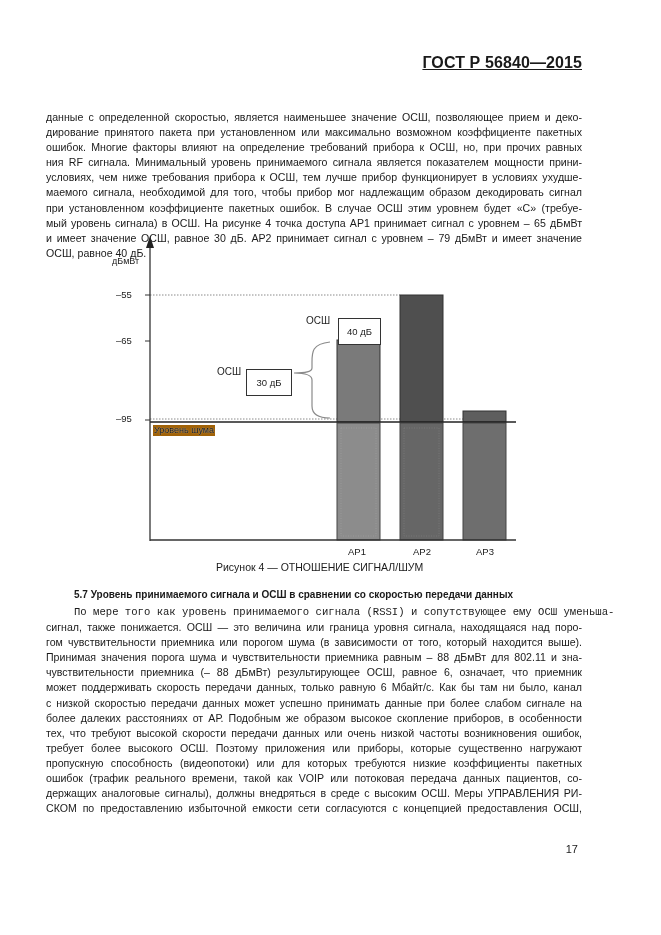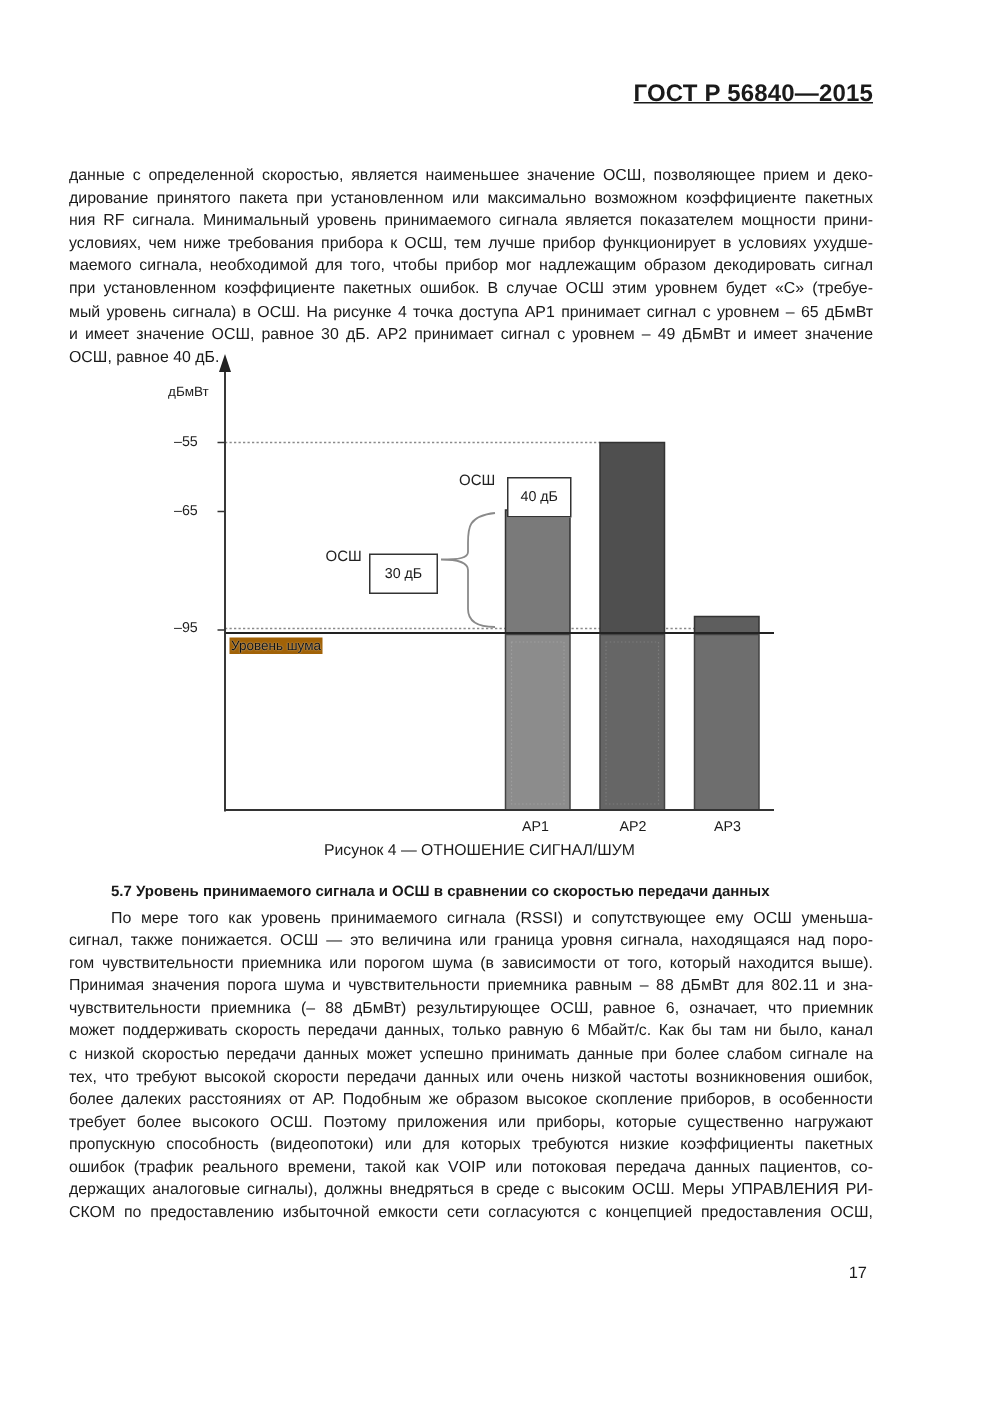--- a/index.html
+++ b/index.html
@@ -4,21 +4,21 @@
 <style>
   html, body { margin: 0; padding: 0; background: #ffffff; }
   body { width: 661px; height: 935px; position: relative; overflow: hidden;
          font-family: "Liberation Sans", sans-serif; color: #1a1a1a; }
   .page-header { position: absolute; top: 54px; right: 79px; font-weight: bold;
                  font-size: 16px; letter-spacing: 0.1px; text-decoration: underline; }
   .para { position: absolute; left: 46px; width: 536px; font-size: 10.6px;
           line-height: 15.1px; text-align: justify; }
   .para .ln { display: block; text-align-last: justify; white-space: nowrap; }
   .para .ln.last { text-align-last: left; }
-  .para .ln.indent { padding-left: 28px; }
+  .para .ln.indent { padding-left: 28px; font-family: Liberation Mono, monospace; }
   #para-top { top: 90px; margin-top: 20px; }
   #para-bottom { top: 605px; }
   .section-heading { position: absolute; top: 589px; left: 74px; font-weight: bold;
                      font-size: 10px; }
   .caption { position: absolute; top: 561px; left: 216px; font-size: 10.5px; }
   .page-number { position: absolute; top: 843px; right: 83px; font-size: 11px; }
 
   .figure { position: absolute; left: 0; top: 0; width: 661px; height: 600px; pointer-events: none; padding-left: 24px; }
   .figure svg { position: absolute; left: 0; top: 0; }
   .fig-label { position: absolute; font-size: 9.5px; color: #222; }
@@ -33,26 +33,27 @@
                  text-shadow: 0 0 1px #ddd; }
 </style>
 </head>
 <body>
 
 <div class="page-header">ГОСТ Р 56840—2015</div>
 
 <div class="para" id="para-top">
   <span class="ln">данные с определенной скоростью, является наименьшее значение ОСШ, позволяющее прием и деко-</span>
   <span class="ln">дирование принятого пакета при установленном или максимально возможном коэффициенте пакетных</span>
+  <span class="ln">ошибок. Многие факторы влияют на определение требований прибора к ОСШ, но, при прочих равных</span>
   <span class="ln">ния RF сигнала. Минимальный уровень принимаемого сигнала является показателем мощности прини-</span>
   <span class="ln">условиях, чем ниже требования прибора к ОСШ, тем лучше прибор функционирует в условиях ухудше-</span>
   <span class="ln">маемого сигнала, необходимой для того, чтобы прибор мог надлежащим образом декодировать сигнал</span>
   <span class="ln">при установленном коэффициенте пакетных ошибок. В случае ОСШ этим уровнем будет «С» (требуе-</span>
   <span class="ln">мый уровень сигнала) в ОСШ. На рисунке 4 точка доступа АР1 принимает сигнал с уровнем  – 65 дБмВт</span>
-  <span class="ln">и имеет значение ОСШ, равное 30 дБ. АР2 принимает сигнал с уровнем – 49 дБмВт и имеет значение</span>
+  <span class="ln">и имеет значение ОСШ, равное 30 дБ. АР2 принимает сигнал с уровнем – 79 дБмВт и имеет значение</span>
   <span class="ln last">ОСШ, равное 40 дБ.</span>
 </div>
 
 <div class="figure">
   <svg width="661" height="600" viewBox="0 0 661 600">
 
     <line x1="150" y1="295" x2="400" y2="295" stroke="#8a8a8a" stroke-width="1" stroke-dasharray="1.5,1.5"></line>
     <line x1="150" y1="419" x2="463" y2="419" stroke="#8a8a8a" stroke-width="1" stroke-dasharray="1.5,1.5"></line>
 
     <line x1="145" y1="295" x2="150" y2="295" stroke="#333" stroke-width="1"></line>
@@ -105,22 +106,22 @@
 <div class="section-heading">5.7 Уровень принимаемого сигнала и ОСШ в сравнении со скоростью передачи данных</div>
 
 <div class="para" id="para-bottom">
   <span class="ln indent">По мере того как уровень принимаемого сигнала (RSSI) и сопутствующее ему ОСШ уменьша-</span>
   <span class="ln">сигнал, также понижается. ОСШ — это величина или граница уровня сигнала, находящаяся над поро-</span>
   <span class="ln">гом чувствительности приемника или порогом шума (в зависимости от того, который находится выше).</span>
   <span class="ln">Принимая значения порога шума и чувствительности приемника равным – 88 дБмВт для 802.11 и зна-</span>
   <span class="ln">чувствительности приемника (– 88 дБмВт) результирующее ОСШ, равное 6, означает, что приемник</span>
   <span class="ln">может поддерживать скорость передачи данных, только равную 6 Мбайт/с. Как бы там ни было, канал</span>
   <span class="ln">с низкой скоростью передачи данных может успешно принимать данные при более слабом сигнале на</span>
+  <span class="ln">более далеких расстояниях от АР. Подобным же образом высокое скопление приборов, в особенности</span>
   <span class="ln">тех, что требуют высокой скорости передачи данных или очень низкой частоты возникновения ошибок,</span>
-  <span class="ln">более далеких расстояниях от АР. Подобным же образом высокое скопление приборов, в особенности</span>
   <span class="ln">требует более высокого ОСШ. Поэтому приложения или приборы, которые существенно нагружают</span>
   <span class="ln">пропускную способность (видеопотоки) или для которых требуются низкие коэффициенты пакетных</span>
   <span class="ln">ошибок (трафик реального времени, такой как VOIP или потоковая передача данных пациентов, со-</span>
   <span class="ln">держащих аналоговые сигналы), должны внедряться в среде с высоким ОСШ. Меры УПРАВЛЕНИЯ РИ-</span>
   <span class="ln">СКОМ по предоставлению избыточной емкости сети согласуются с концепцией предоставления ОСШ,</span>
 </div>
 
 <div class="page-number">17</div>
 
 </body></html>

